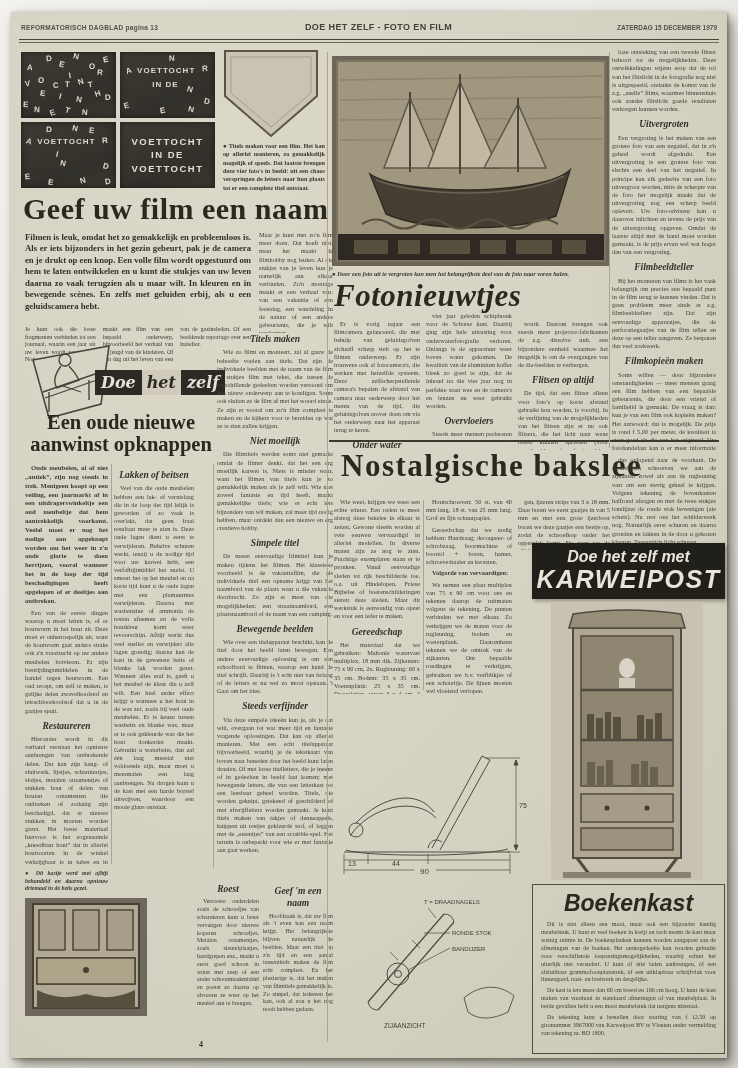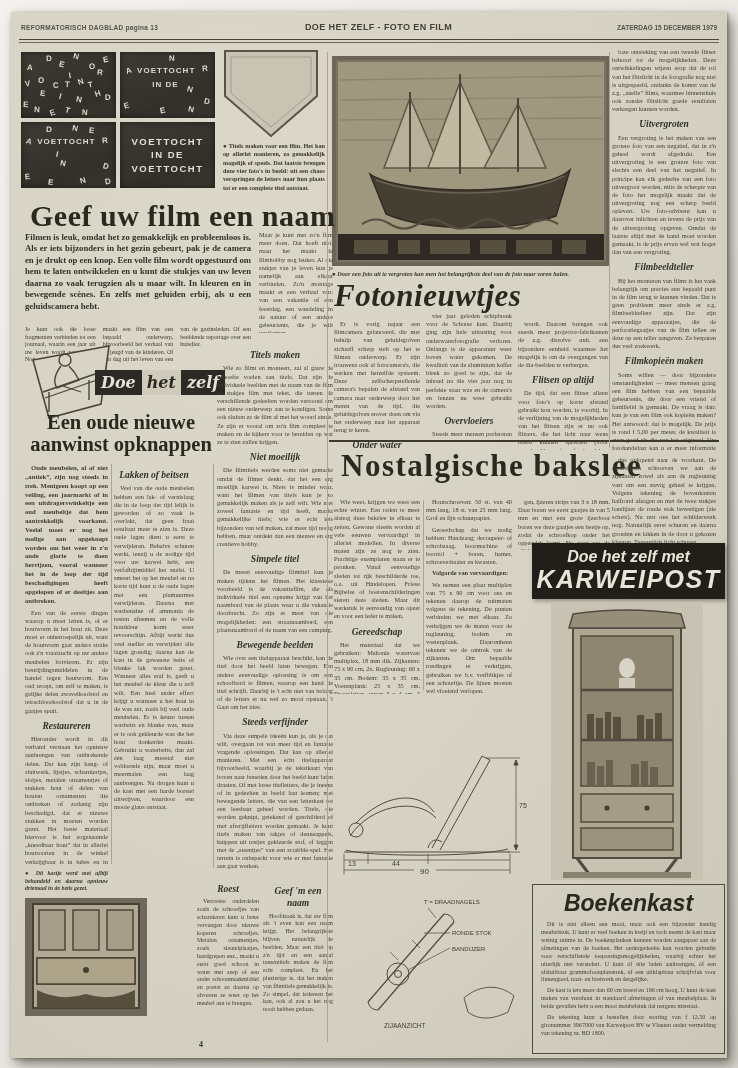--- a/index.html
+++ b/index.html
@@ -40,21 +40,21 @@
   .small{font-size:6.3px;line-height:1.3;text-align:justify;color:#403c33;overflow:hidden;margin:0;}
   .small p{margin:0 0 3px 0;text-indent:6px;}
   .subhead{font-style:italic;font-weight:bold;text-align:center;font-size:9.5px;margin:5px 0 3px 0;color:#33302a;}
   .boldhead{font-weight:bold;font-size:6.4px;margin:4px 0 2px 0;}
   .vrule{position:absolute;width:1px;background:#aaa494;}
   
   .big-photo{position:absolute;left:321px;top:44px;width:278px;height:210px;margin:0;}
   .photo-caption{position:absolute;left:321px;top:258px;width:278px;margin:0;
     font-size:6.2px;font-weight:bold;font-style:italic;color:#3b372f;}
   
-  .film-headline{position:absolute;left:12px;top:180px;width:312px;margin:7px;
+  .film-headline{position:absolute;left:12px;top:180px;width:312px;margin:0;
     font-size:30px;font-weight:bold;color:#2b2820;letter-spacing:.5px;white-space:nowrap;}
   .film-intro{position:absolute;left:14px;top:220px;width:226px;margin:0;
     font-size:8.7px;font-weight:bold;line-height:1.32;text-align:justify;color:#33302a;}
   .film-colb{position:absolute;left:248px;top:219px;width:74px;height:102px;}
   .film-cola{position:absolute;left:14px;top:314px;width:226px;height:44px;
     column-count:3;column-gap:7px;font-size:6px;line-height:1.25;text-align:justify;overflow:hidden;}
   
   .logo-block{position:absolute;left:12px;top:328px;width:194px;height:74px;}
   .logo-banner{position:absolute;left:72px;top:30px;height:25px;display:flex;align-items:stretch;
     font-family:"DejaVu Serif","Liberation Serif",serif;font-weight:bold;font-style:italic;font-size:16px;}
@@ -62,21 +62,21 @@
   .logo-banner .w{background:#cfcab9;color:#2c2a24;padding:3px 5px 0 5px;}
   .furn-headline{position:absolute;left:10px;top:400px;width:200px;margin:0;text-align:center;
     font-size:20.5px;font-weight:bold;line-height:1.07;color:#2b2820;}
   .furn-c1{position:absolute;left:14px;top:452px;width:83px;height:404px;}
   .furn-c1 .intro-bold{font-weight:bold;font-size:6.7px;line-height:1.32;}
   .furn-c2{position:absolute;left:103px;top:452px;width:80px;height:404px;}
   .cab-caption{position:absolute;left:14px;top:858px;width:83px;margin:0;
     font-size:5.9px;font-style:italic;font-weight:bold;line-height:1.3;text-align:justify;}
   .cab-photo{position:absolute;left:14px;top:886px;width:122px;height:118px;margin:0;}
   .roest-col{position:absolute;left:186px;top:866px;width:62px;height:160px;}
-  .mid-col{position:absolute;left:206px;top:332px;width:116px;height:548px;}
+  .mid-col{position:absolute;left:206px;top:316px;width:116px;height:548px;}
   .geef-col{position:absolute;left:252px;top:868px;width:70px;height:150px;}
   .page-num{position:absolute;left:188px;top:1028px;font-size:8px;font-weight:bold;color:#33302a;}
   
   .foto-headline{position:absolute;left:323px;top:266px;margin:0;
     font-size:31px;font-weight:bold;font-style:italic;color:#2b2820;letter-spacing:.5px;}
   .foto-c1{position:absolute;left:323px;top:308px;width:86px;height:130px;}
   .foto-c2{position:absolute;left:415px;top:300px;width:86px;height:130px;}
   .foto-c3{position:absolute;left:507px;top:308px;width:90px;height:130px;}
   .lead{margin:0;text-indent:6px;}
   

